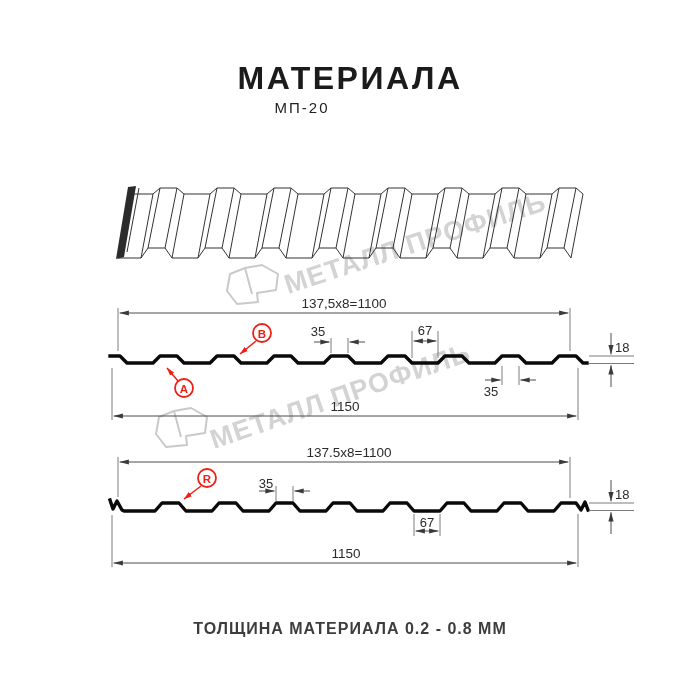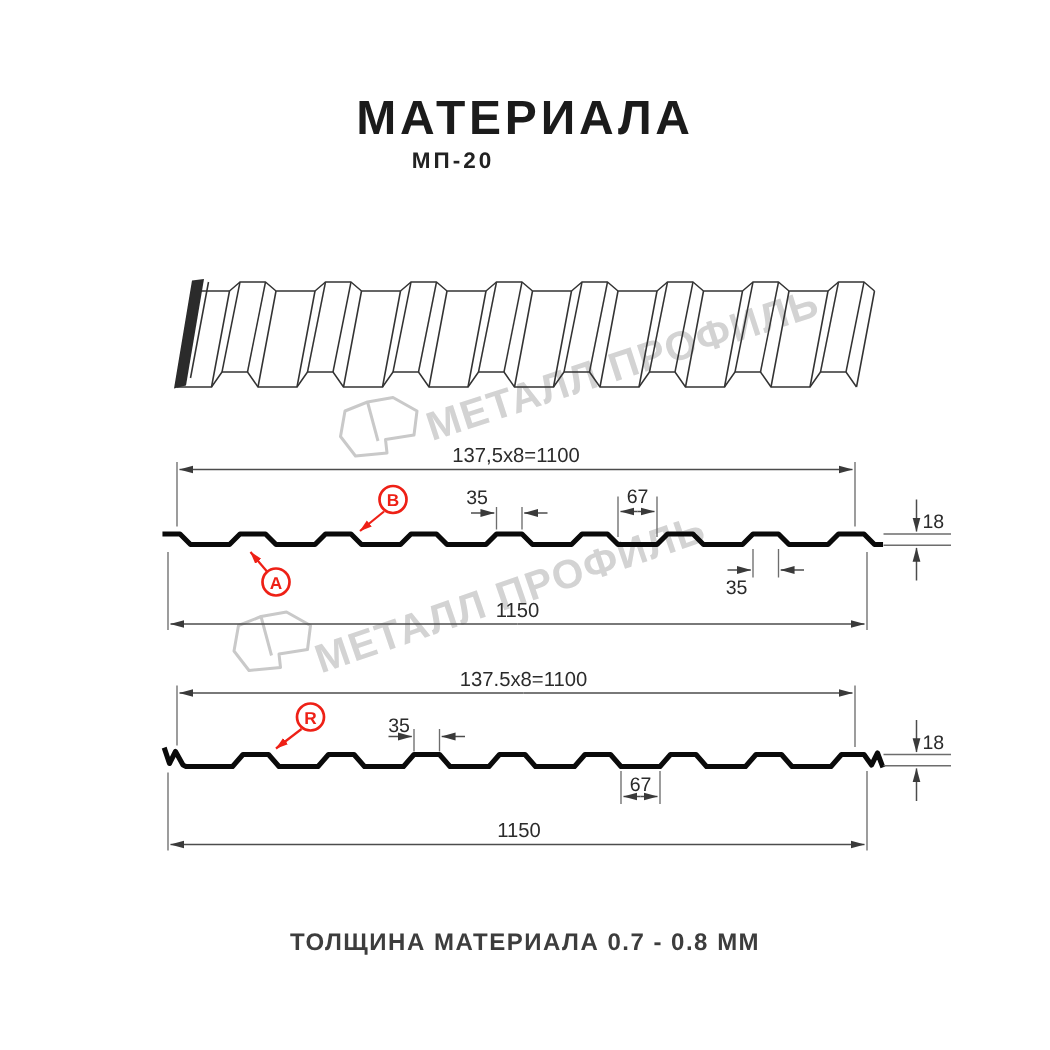--- a/index.html
+++ b/index.html
@@ -1,21 +1,21 @@
 <!DOCTYPE html>
 <html><head>
 <meta charset="utf-8">
 <style>
   html,body{margin:0;padding:0;background:#ffffff;}
   body{width:700px;height:700px;position:relative;overflow:hidden;
        font-family:"Liberation Sans",sans-serif;}
   .page-title{position:absolute;left:0;top:62px;width:700px;text-align:center;
       font-size:32px;font-weight:bold;letter-spacing:2.5px;color:#1b1b1b;line-height:1;}
   .page-subtitle{position:absolute;left:0;top:100px;width:604px;text-align:center;
-      font-size:15px;font-weight:bold;letter-spacing:2px;color:#222;line-height:1;}
+      font-size:15px;font-weight:normal;letter-spacing:2px;color:#222;line-height:1;}
   .footer-note{position:absolute;left:0;top:619px;width:700px;text-align:center;
       font-size:16px;font-weight:bold;letter-spacing:1px;color:#3d3d3d;line-height:1.2;}
   svg.canvas{position:absolute;left:0;top:0;}
   svg text{font-family:"Liberation Sans",sans-serif;}
   .dimtxt{font-size:13px;fill:#2b2b2b;}
   .dimtxt-big{font-size:13.5px;fill:#2b2b2b;}
   .dline{stroke:#4c4c4c;stroke-width:1;fill:none;}
   .eline{stroke:#6d6d6d;stroke-width:0.9;fill:none;}
   .profline{stroke:#0a0a0a;stroke-width:3.4;fill:none;stroke-linejoin:round;stroke-linecap:square;}
   .art{stroke:#333;stroke-width:1;fill:none;stroke-linejoin:round;}
@@ -192,13 +192,13 @@
     <text class="dimtxt" x="615" y="499" text-anchor="start">18</text>
 
     <line class="eline" x1="112" y1="515" x2="112" y2="567"></line>
     <line class="eline" x1="578" y1="514" x2="578" y2="567"></line>
     <line class="dline" x1="346" y1="563" x2="113.7" y2="563" marker-end="url(#arB)"></line>
     <line class="dline" x1="346" y1="563" x2="576.3" y2="563" marker-end="url(#arB)"></line>
     <text class="dimtxt-big" x="346" y="558" text-anchor="middle">1150</text>
   </g>
 </svg>
 
-<div class="footer-note">ТОЛЩИНА МАТЕРИАЛА 0.7 - 0.8 ММ</div>
+<div class="footer-note">ТОЛЩИНА МАТЕРИАЛА 0.2 - 0.8 ММ</div>
 
 </body></html>

